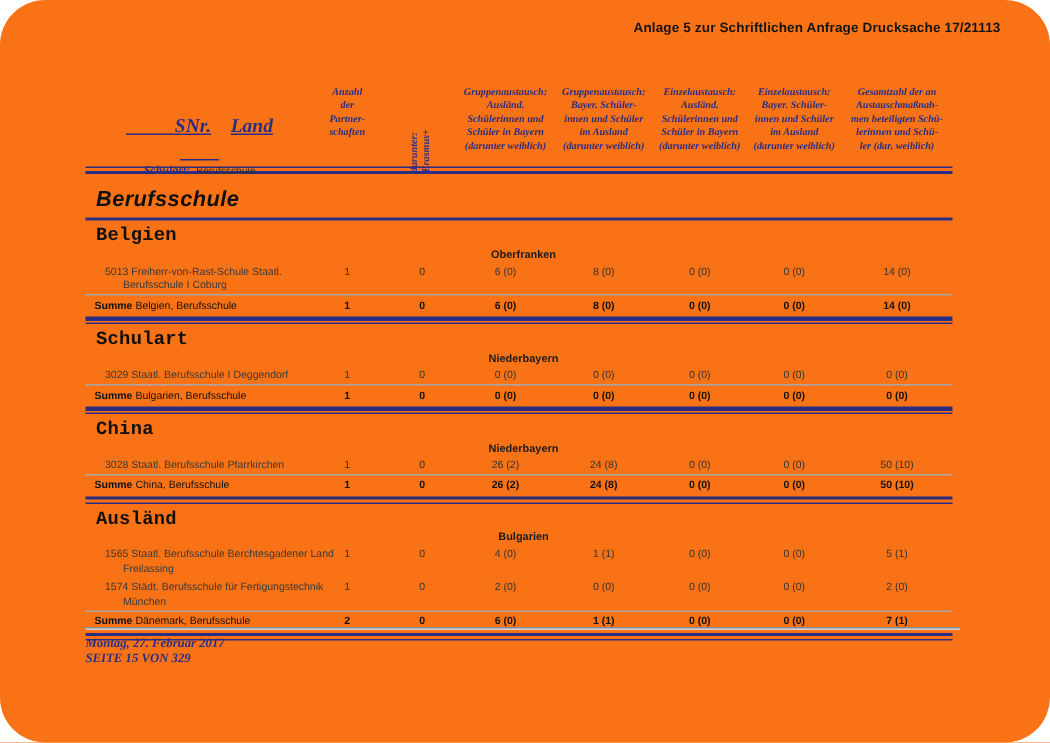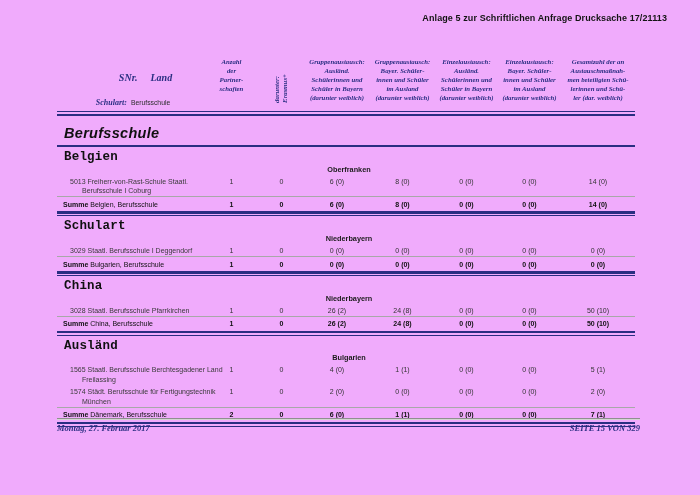--- a/index.html
+++ b/index.html
@@ -1,33 +1,33 @@
 <!DOCTYPE html>
 <html><head>
 <meta charset="utf-8">
 <style>
   html,body{margin:0;padding:0;}
   body{width:700px;height:495px;background:#ffffff;font-family:"Liberation Sans",sans-serif;position:relative;overflow:hidden;
        -webkit-font-smoothing:antialiased;}
-  .page{position:absolute;inset:0;background:#f0abfc;}
+  .page{position:absolute;inset:0;background:#f97316;border-radius:30px;}
 
   
   .anno{position:absolute;top:13px;right:33px;font-size:9px;font-weight:bold;color:#141414;letter-spacing:.1px;}
 
   
   .content{position:absolute;left:57px;top:0;width:578px;}
 
   
   .grid{display:grid;grid-template-columns:147px 55px 45px 66px 65px 63px 63px 74px;}
 
   
   .thead{margin-top:57px;height:54px;color:#2a2e82;font-family:"Liberation Serif",serif;font-style:italic;font-weight:bold;}
   .thead .cell{font-size:6.8px;line-height:1.32;text-align:center;padding-top:1px;white-space:pre;overflow:visible;}
   .namehead{display:flex;flex-direction:column;justify-content:space-between;text-align:left;padding:2px 0 3px 5px;}
-  .snr-land{font-size:10px;}
+  .snr-land{font-size:13px;text-decoration:underline;}
   .snr-land .land{margin-left:13px;}
   .schulart-line{font-size:8px;white-space:nowrap;}
   .schulart-value{font-family:"Liberation Sans",sans-serif;font-style:normal;font-weight:normal;color:#2c2c2c;font-size:6.8px;margin-left:4px;}
   .erasmus-cell{display:flex;align-items:flex-end;justify-content:center;padding:0;}
   .erasmus-box{width:18px;height:44px;display:flex;align-items:center;justify-content:center;margin-bottom:1px;}
   .erasmus-text{transform:rotate(-90deg);white-space:pre;font-size:6.8px;line-height:1.25;text-align:left;}
 
   
   .hr-navy-thin{height:1px;background:#2a2e82;}
   .hr-navy-thick{height:2.5px;background:#2a2e82;}
@@ -50,21 +50,21 @@
   .val{text-align:center;}
   .summe-row{border-top:1px solid #a8a8a8;padding:2.5px 0 2px;color:#111;}
   .summe-word{font-weight:bold;}
   .summe-row .val{font-weight:bold;}
   .summe-label{padding-left:6px;white-space:nowrap;}
 
   
   .footer{position:absolute;left:57px;top:418px;width:583px;}
   .footer-rule{height:1px;background:#8f8f8f;border-bottom:1px solid #d4d4d4;}
   .footer-texts{display:flex;justify-content:space-between;margin-top:3px;
-    font-family:"Liberation Serif",serif;font-style:italic;font-weight:bold;font-size:8.5px;color:#2a2e82;}
+    font-family:"Liberation Serif",serif;font-style:italic;font-weight:bold;font-size:8.5px;color:#2a2e82;flex-direction:column;}
 </style>
 </head>
 <body>
 
 <div class="page">
 
   <div class="anno">Anlage 5 zur Schriftlichen Anfrage Drucksache 17/21113</div>
 
   <div class="content">
 

